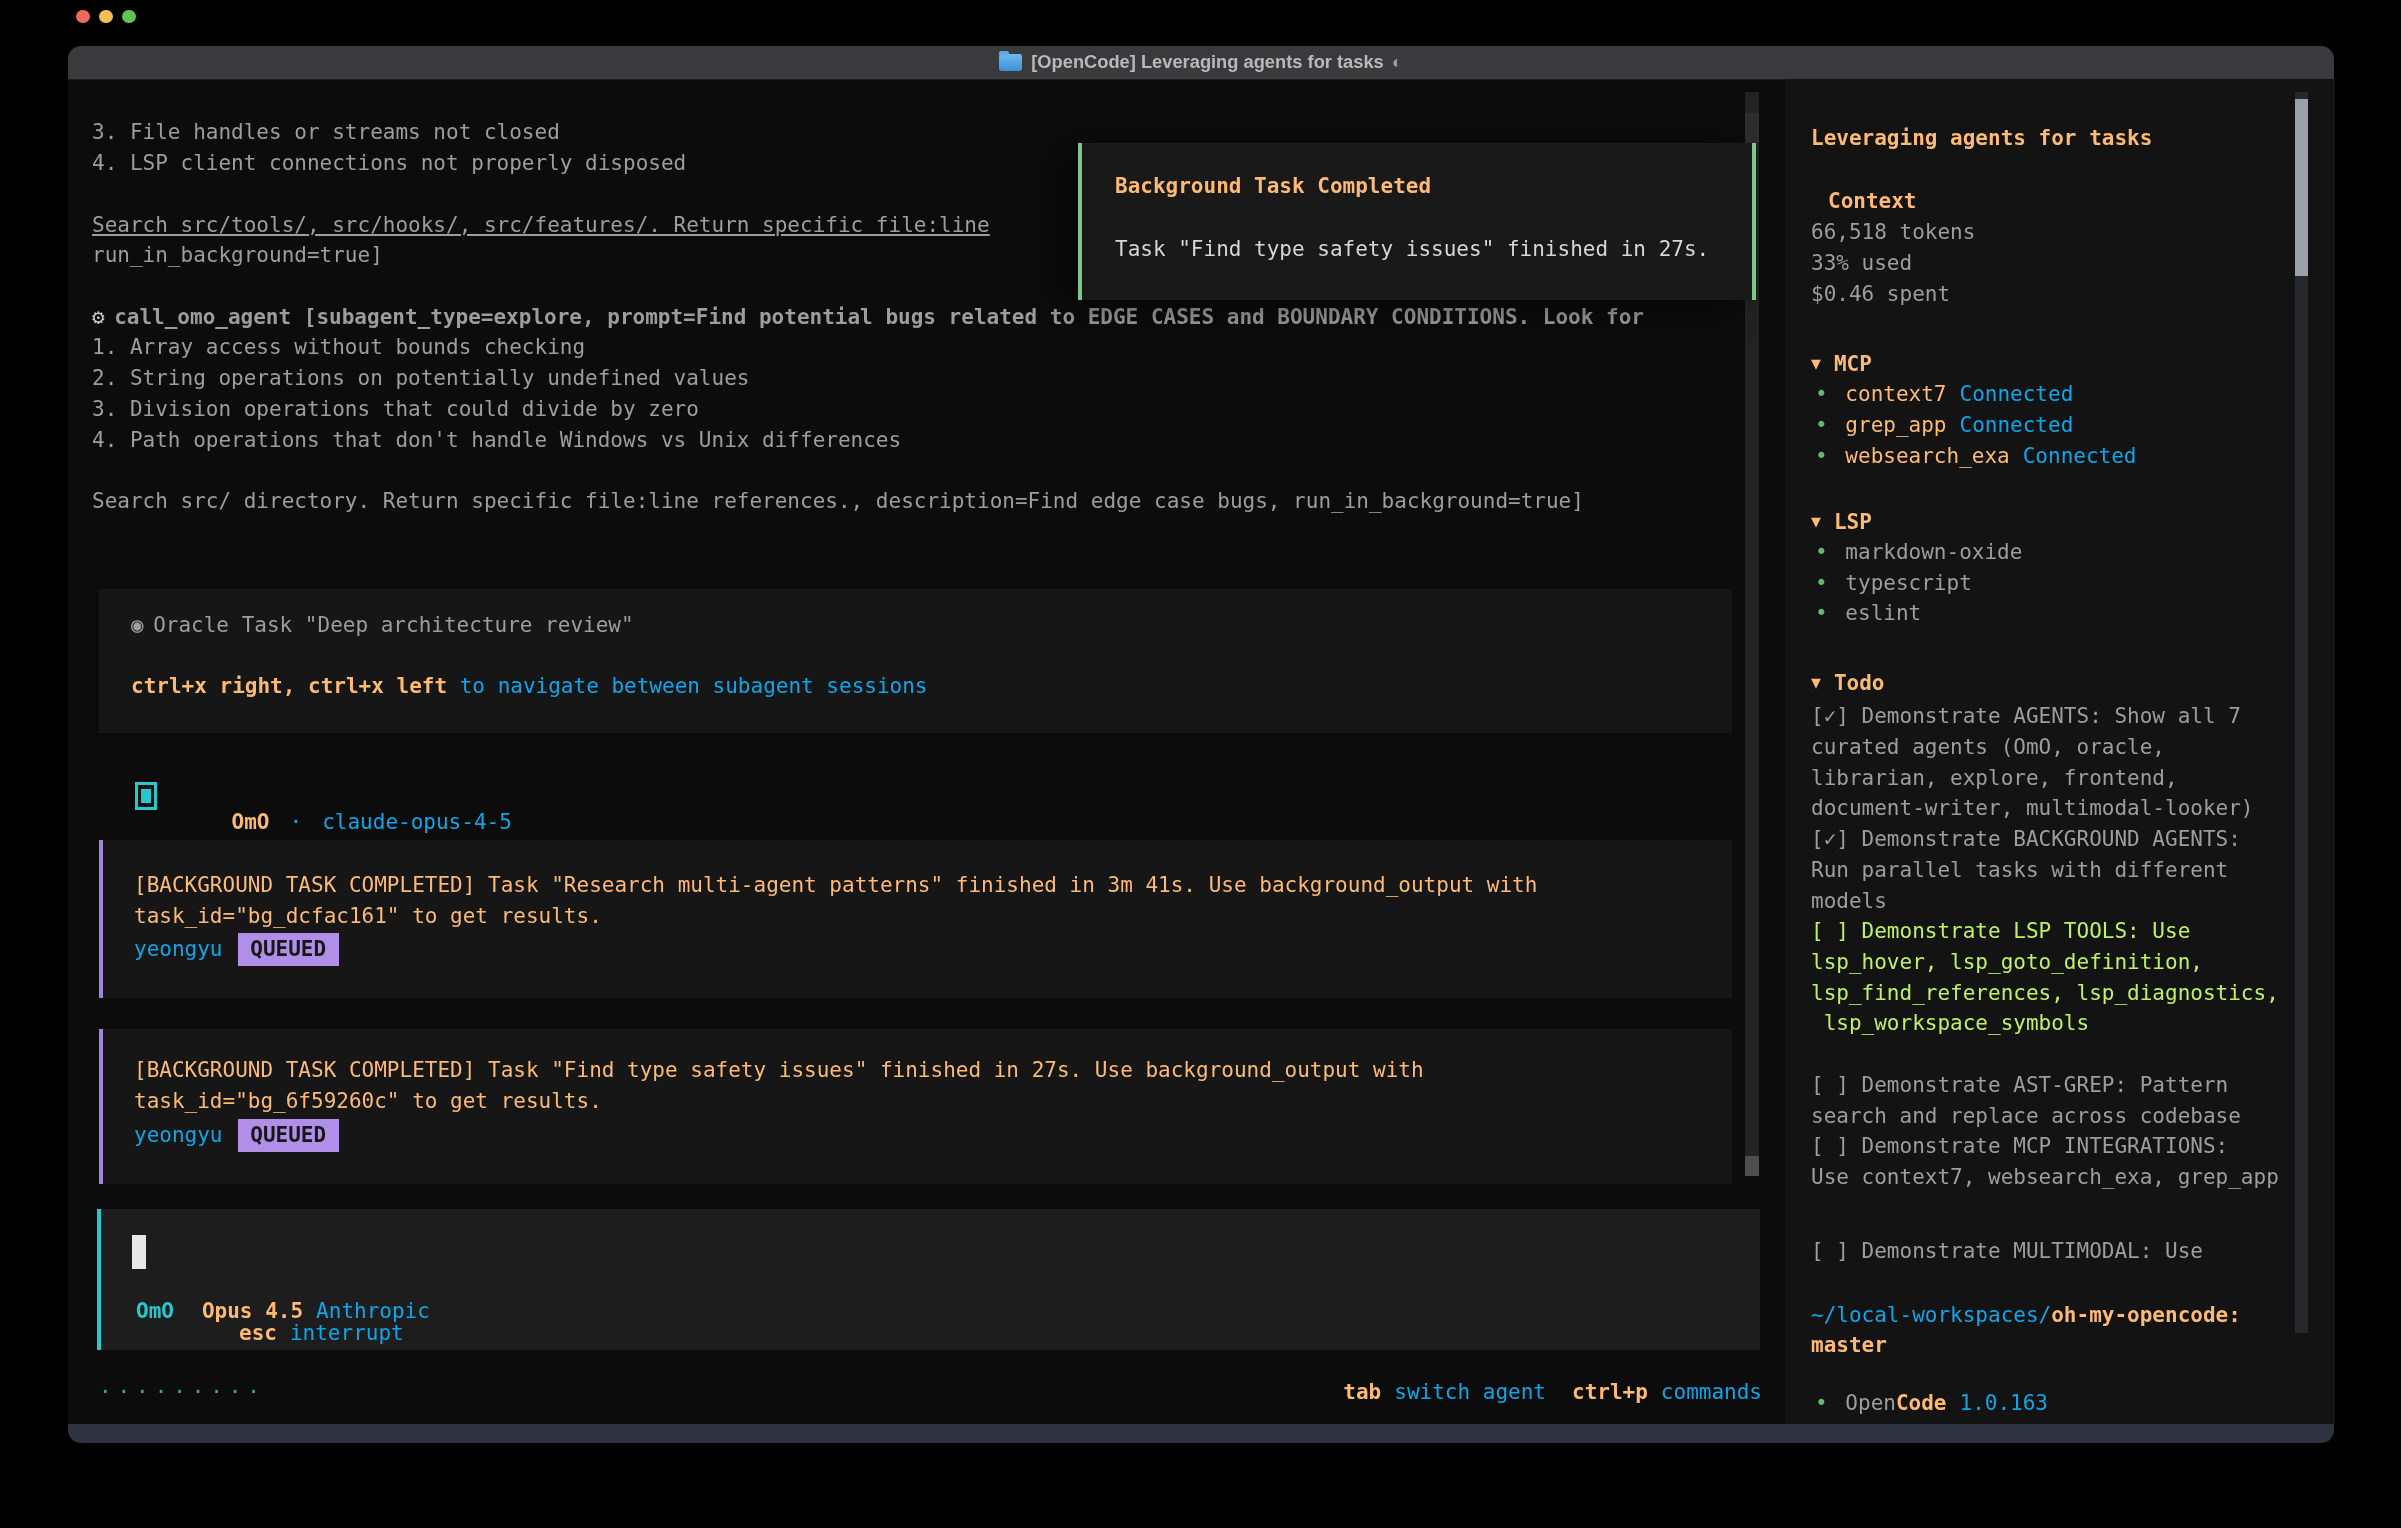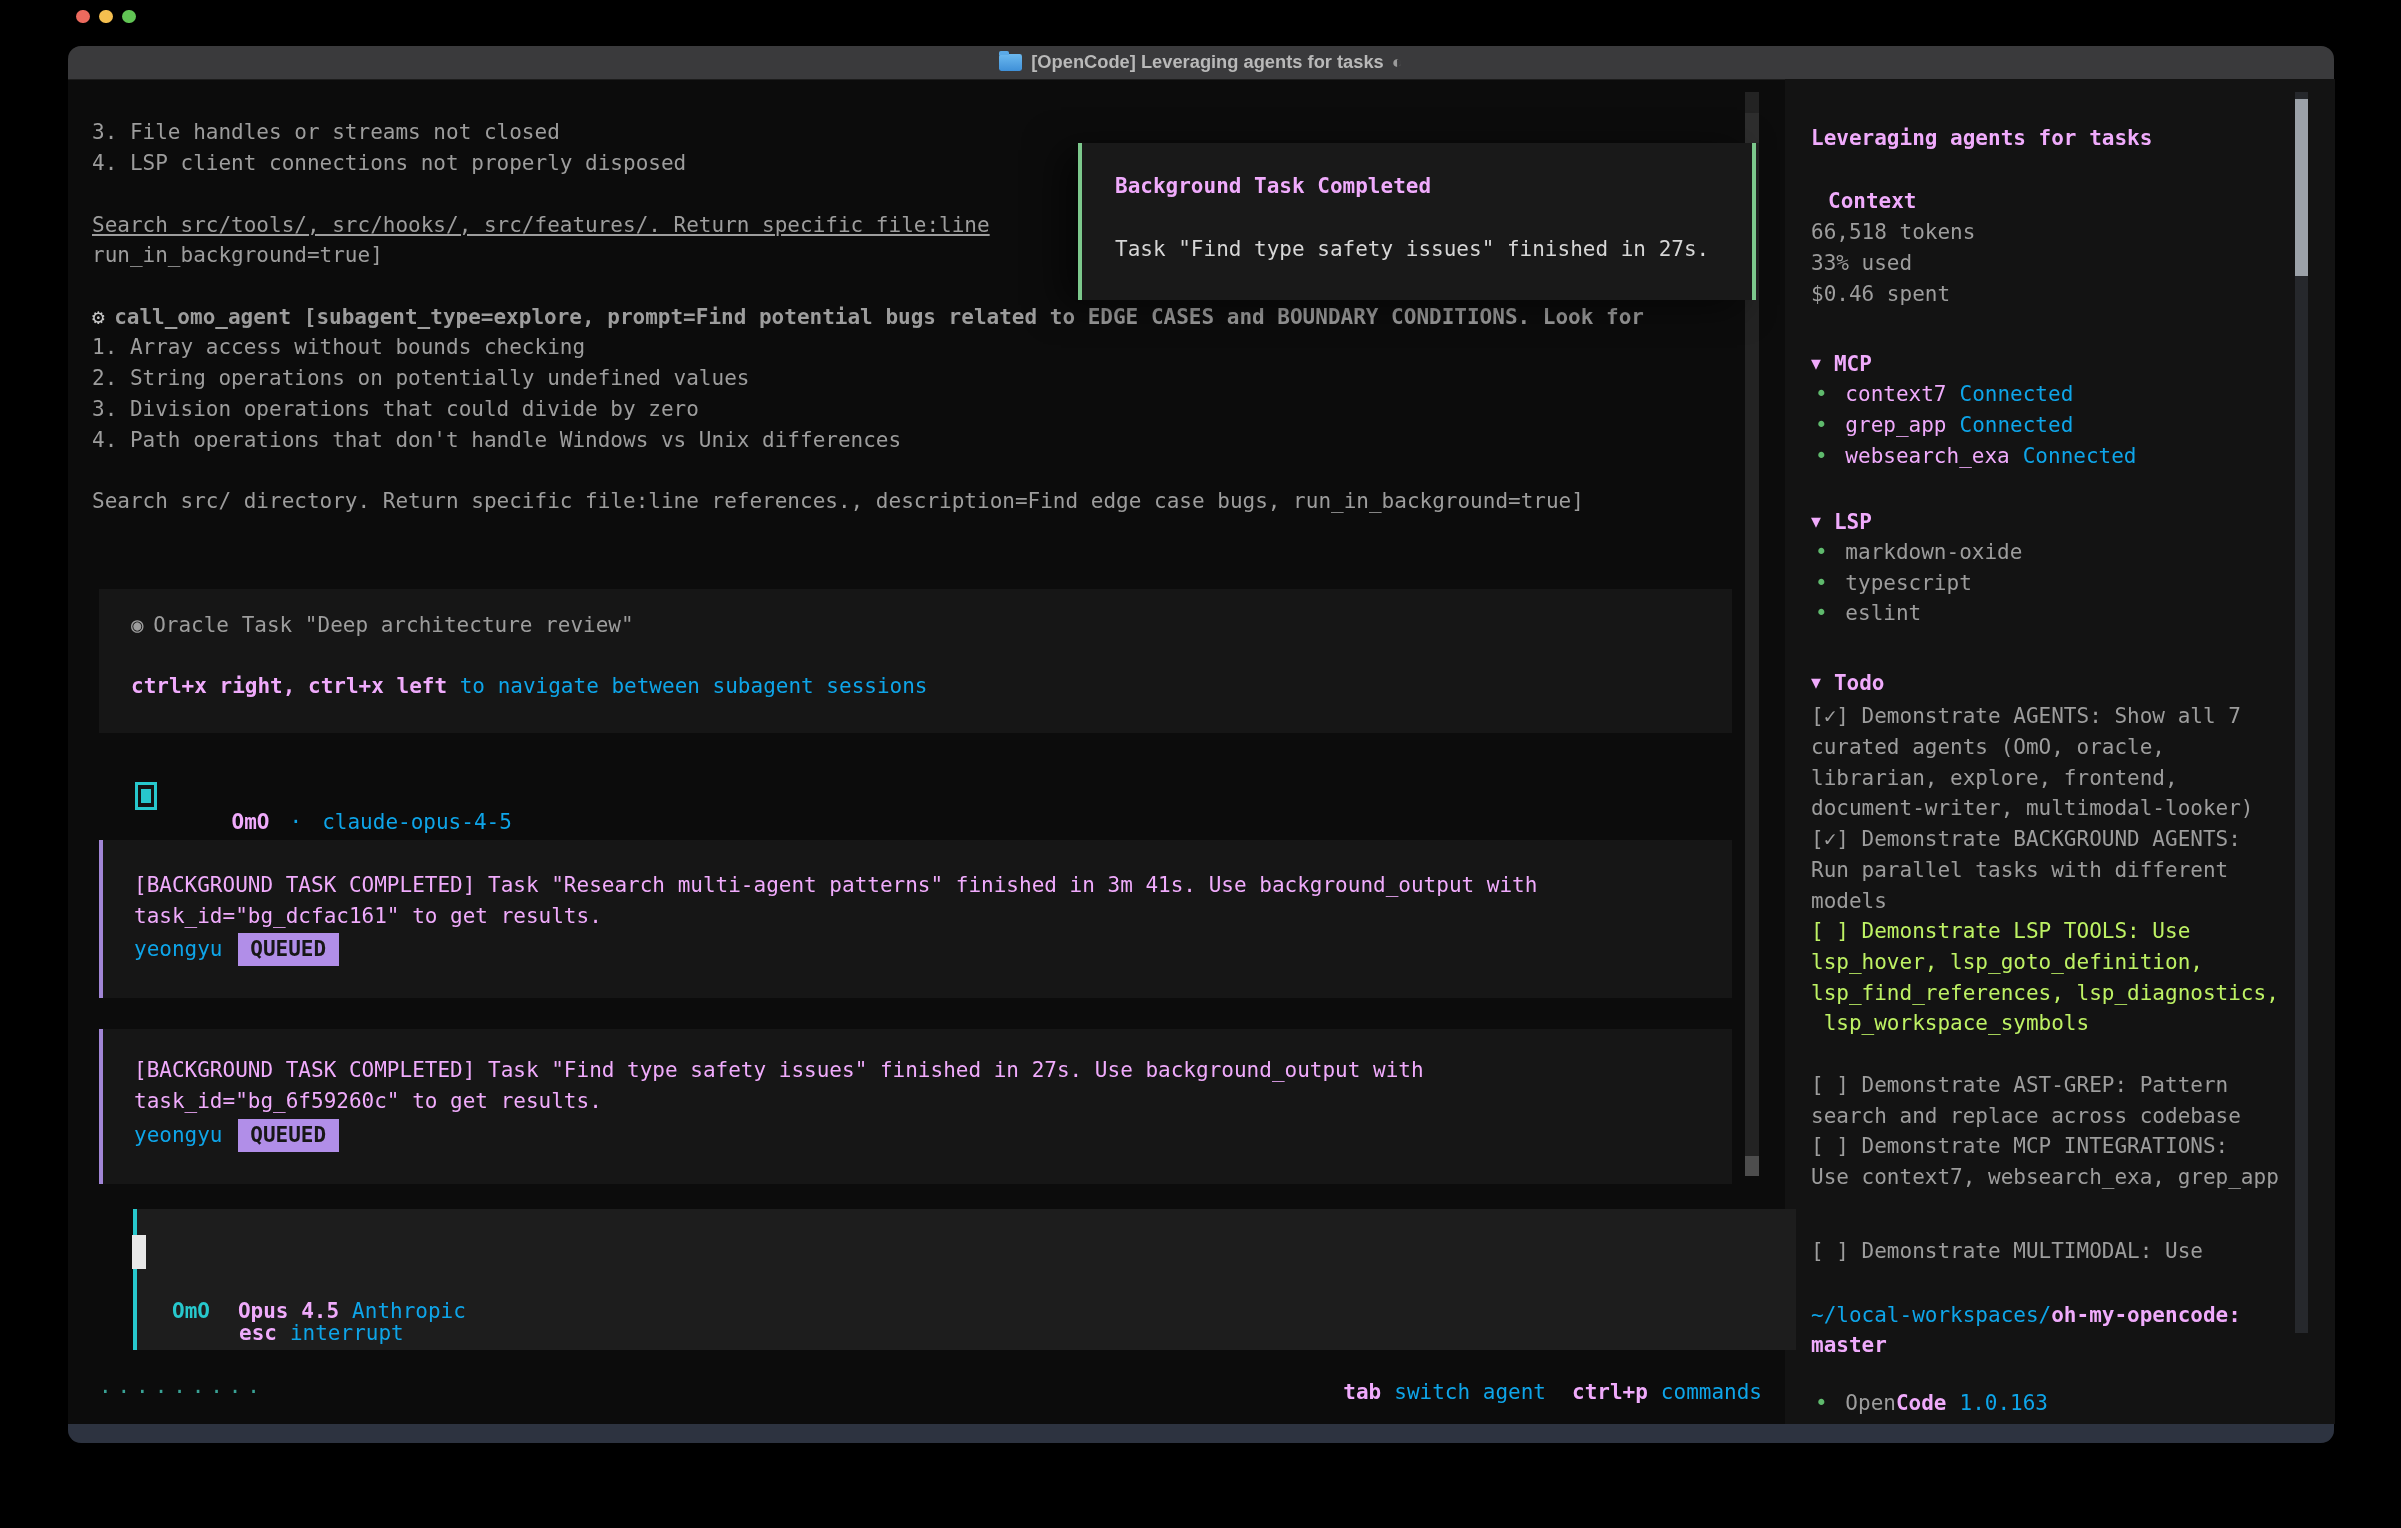--- a/index.html
+++ b/index.html
@@ -16,32 +16,32 @@
                background:linear-gradient(#6cb9ef,#3f90d8);position:relative;margin-right:9.5px;}
   .folder-icon::before{content:"";position:absolute;left:0;top:-3px;width:9.5px;height:4.7px;
                border-radius:1.8px 1.8px 0 0;background:#5aa9e6;}
   .rec{color:#9a9a9a;margin-left:8.3px;font-size:17.7px;}
   .bottomstrip{position:absolute;left:68px;top:1424px;width:2266px;height:19px;
                background:#2d3340;border-radius:0 0 13px 13px;}
   .sidebar-bg{position:absolute;left:1785px;top:79px;width:550px;height:1345px;background:#131313;}
   .mono{position:absolute;font-family:"DejaVu Sans Mono",monospace;font-size:21px;line-height:27px;
         color:#9d9d9d;white-space:pre;}
   .b{font-weight:bold;}
-  .white{color:#f0abfc;}
+  .white{color:#fdba74;}
   .dim{color:#0ea5e9;}
   .green{color:#bef264;}
   .cyan{color:#27c8cd;}
   .gbullet{color:#5fba6d;}
   .box{position:absolute;background:#161616;}
   .toast{position:absolute;left:1078px;top:143px;width:670px;height:157px;background:#191919;
          border-left:4.1px solid #7cc88c;border-right:4.1px solid #7cc88c;
          box-shadow:-17.7px 5.9px 35px rgba(0,0,0,.55);}
   .taskbox{border-left:4.1px solid #a185d6;}
   .inputbox{position:absolute;left:97px;top:1209px;width:1659px;height:141px;background:#1d1d1d;
-            border-left:4.1px solid #27c8cd;margin-left:36px;}
+            border-left:4.1px solid #27c8cd;}
   .cursor{position:absolute;left:132px;top:1235px;width:13.6px;height:34px;background:#e8e8e8;}
   .badge{display:inline-block;background:#b18ee8;color:#171717;font-weight:bold;
          padding:3px 12.4px;margin-left:15.4px;}
   .agent-icon{position:absolute;left:135px;top:782px;width:22px;height:28px;
               border:3px solid #27c8cd;box-sizing:border-box;background:#121212;
               display:flex;align-items:center;justify-content:center;}
   .agent-icon .inner{width:10px;height:14px;background:#27c8cd;}
   .mtrack{position:absolute;left:1745px;top:92px;width:13.6px;height:1084px;background:#232323;}
   .mthumb-top{position:absolute;left:1745px;top:113px;width:13.6px;height:29.5px;background:#2e2e2e;}
   .mthumb-bot{position:absolute;left:1745px;top:1156px;width:13.6px;height:20px;background:#4d4d4d;}

